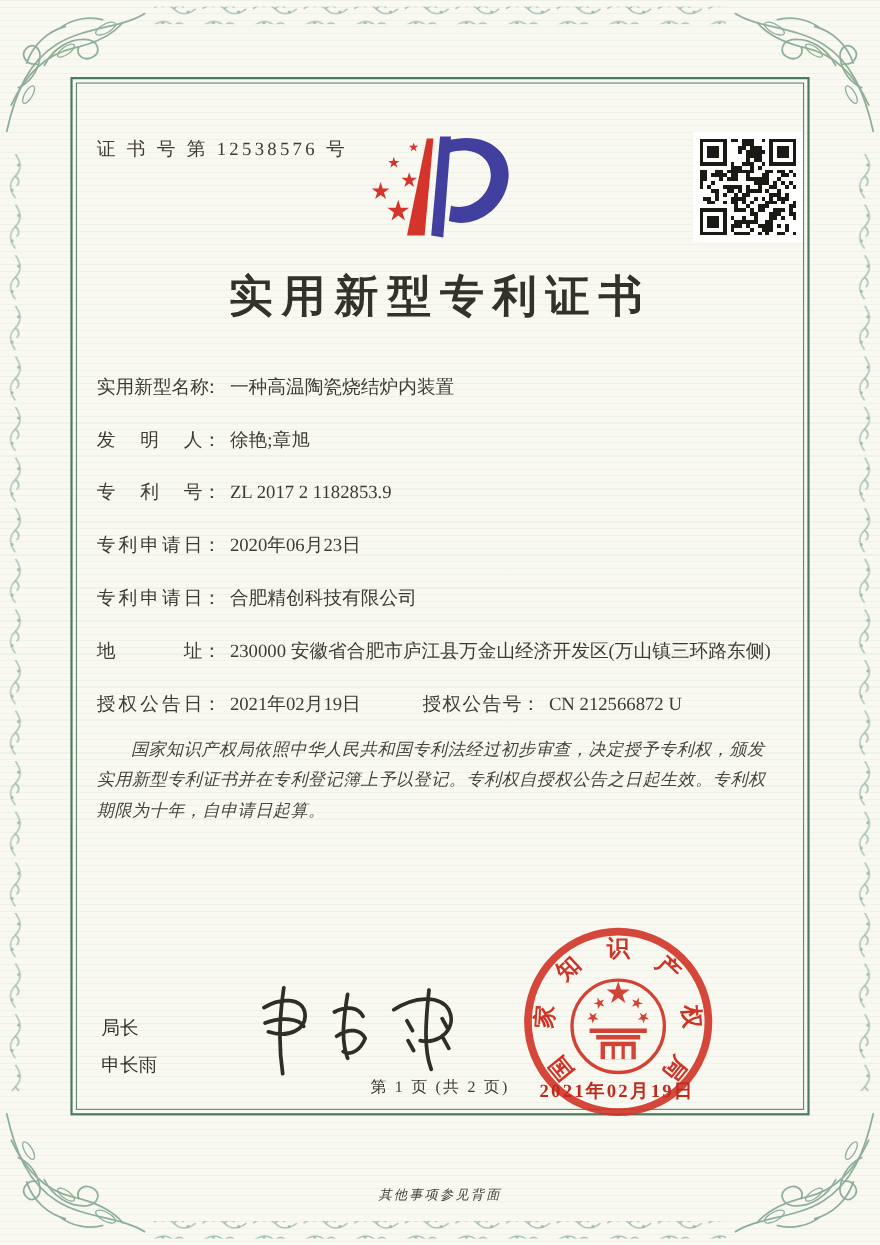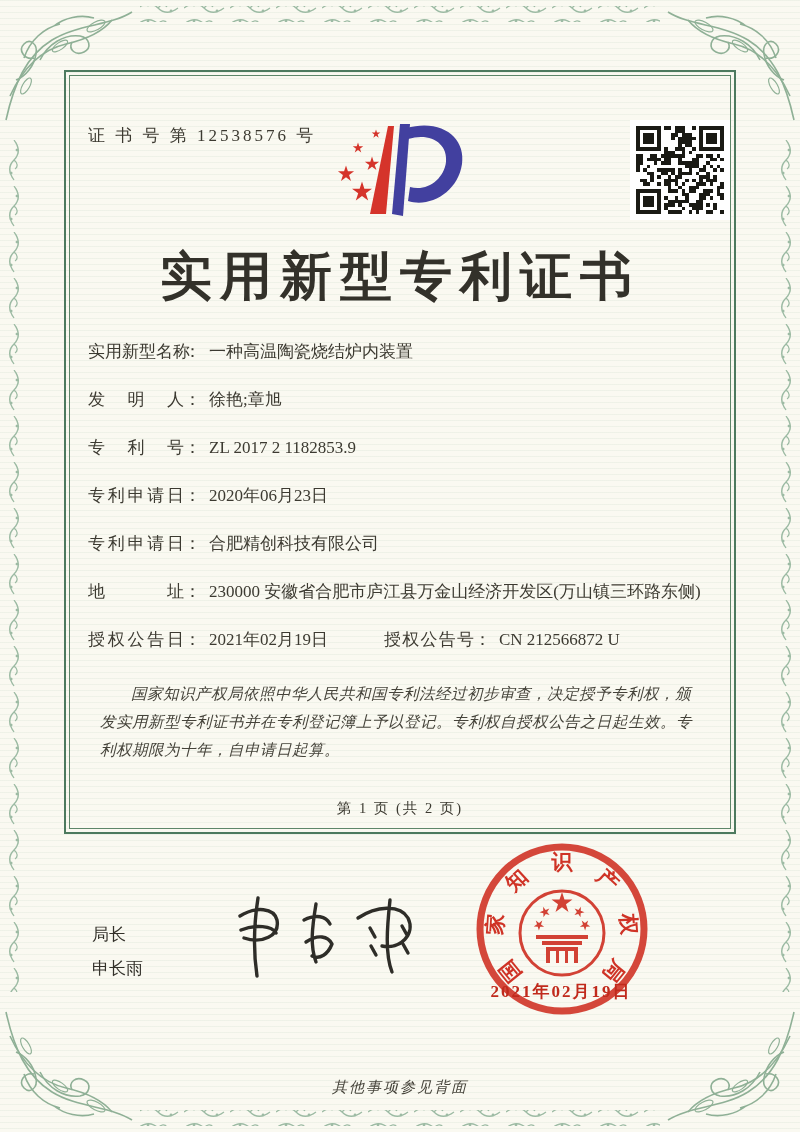--- a/index.html
+++ b/index.html
@@ -13,69 +13,69 @@
   .page{
     position:absolute;inset:0;
     background:
       repeating-linear-gradient(180deg,
         rgba(168,198,174,0.14) 0px, rgba(168,198,174,0.14) 1px,
         rgba(0,0,0,0) 1px, rgba(0,0,0,0) 6px),
       #faf9f1;
   }
   .deco-border{position:absolute;inset:0;pointer-events:none;}
   .frame{
-    position:absolute;left:64px;top:70px;width:672px;height:764px;
+    position:absolute;left:64px;top:70px;width:672px;height:944px;
     border:2px solid #4d7a5f;
     box-sizing:border-box;
   }
   .frame::before{
     content:"";position:absolute;inset:3px;border:1px solid #5d8669;pointer-events:none;
   }
   .cert-no{
     position:absolute;left:22px;top:52px;
     font-size:17px;letter-spacing:3px;color:#3c3a31;
   }
   .logo{position:absolute;left:50%;top:40px;transform:translateX(-50%);}
   .qr{position:absolute;right:4px;top:48px;background:#fff;padding:6px;}
   .title{
     position:absolute;top:170px;left:0;right:0;text-align:center;
-    font-size:52px;font-weight:bold;letter-spacing:8px;color:#33312a;margin:0;
+    font-size:40px;font-weight:bold;letter-spacing:8px;color:#33312a;margin:0;
   }
   .fields{position:absolute;left:22px;right:26px;top:268px;font-size:17px;color:#3c3a31;}
   .field-row{display:flex;align-items:flex-start;margin-bottom:25px;line-height:23px;}
   .pair{display:flex;flex:0 1 auto;min-width:0;}
   .pair.grow{flex:1 1 auto;}
   .flabel{
     display:inline-block;width:96px;flex:0 0 96px;
     text-align:justify;text-align-last:justify;white-space:nowrap;
   }
   .fcolon{flex:0 0 auto;margin-right:8px;}
   .fvalue{flex:1 1 auto;min-width:0;}
   .pair.second{margin-left:56px;}
   .pair.second .flabel{width:90px;flex-basis:90px;}
   .paragraphs{
     position:absolute;left:22px;right:24px;top:596px;
     font-size:15.5px;line-height:28px;color:#45433a;font-style:italic;
   }
-  .paragraphs p{margin:12px;text-indent:2em;letter-spacing:0.5px;}
+  .paragraphs p{margin:0;text-indent:2em;letter-spacing:0.5px;}
   .sign-area{position:absolute;left:0;right:0;top:760px;height:210px;}
   .signer{position:absolute;left:26px;top:86px;font-size:17px;color:#33312a;line-height:34px;}
   .signature{position:absolute;left:158px;top:52px;}
   .seal{position:absolute;left:407px;top:8px;width:178px;height:178px;}
   .seal-date{
     position:absolute;left:350px;top:148px;width:290px;text-align:center;
     font-size:17px;font-weight:bold;color:#c02a1c;letter-spacing:2px;
   }
   .page-num{
     position:absolute;bottom:14px;left:0;right:0;text-align:center;
     font-size:14.5px;color:#3c3a31;letter-spacing:2px;
   }
   .back-note{
     position:absolute;top:1078px;left:0;right:0;text-align:center;
-    font-size:15px;color:#45433a;font-style:italic;letter-spacing:2px;
+    font-size:12px;color:#45433a;font-style:italic;letter-spacing:2px;
   }
 </style>
 </head>
 <body>
 
 <div class="page">
 
   <svg class="deco-border" width="800" height="1132" viewBox="0 0 800 1132">
     <defs>
       <g id="corner" fill="none" stroke="#8fb096" stroke-width="1.6">

